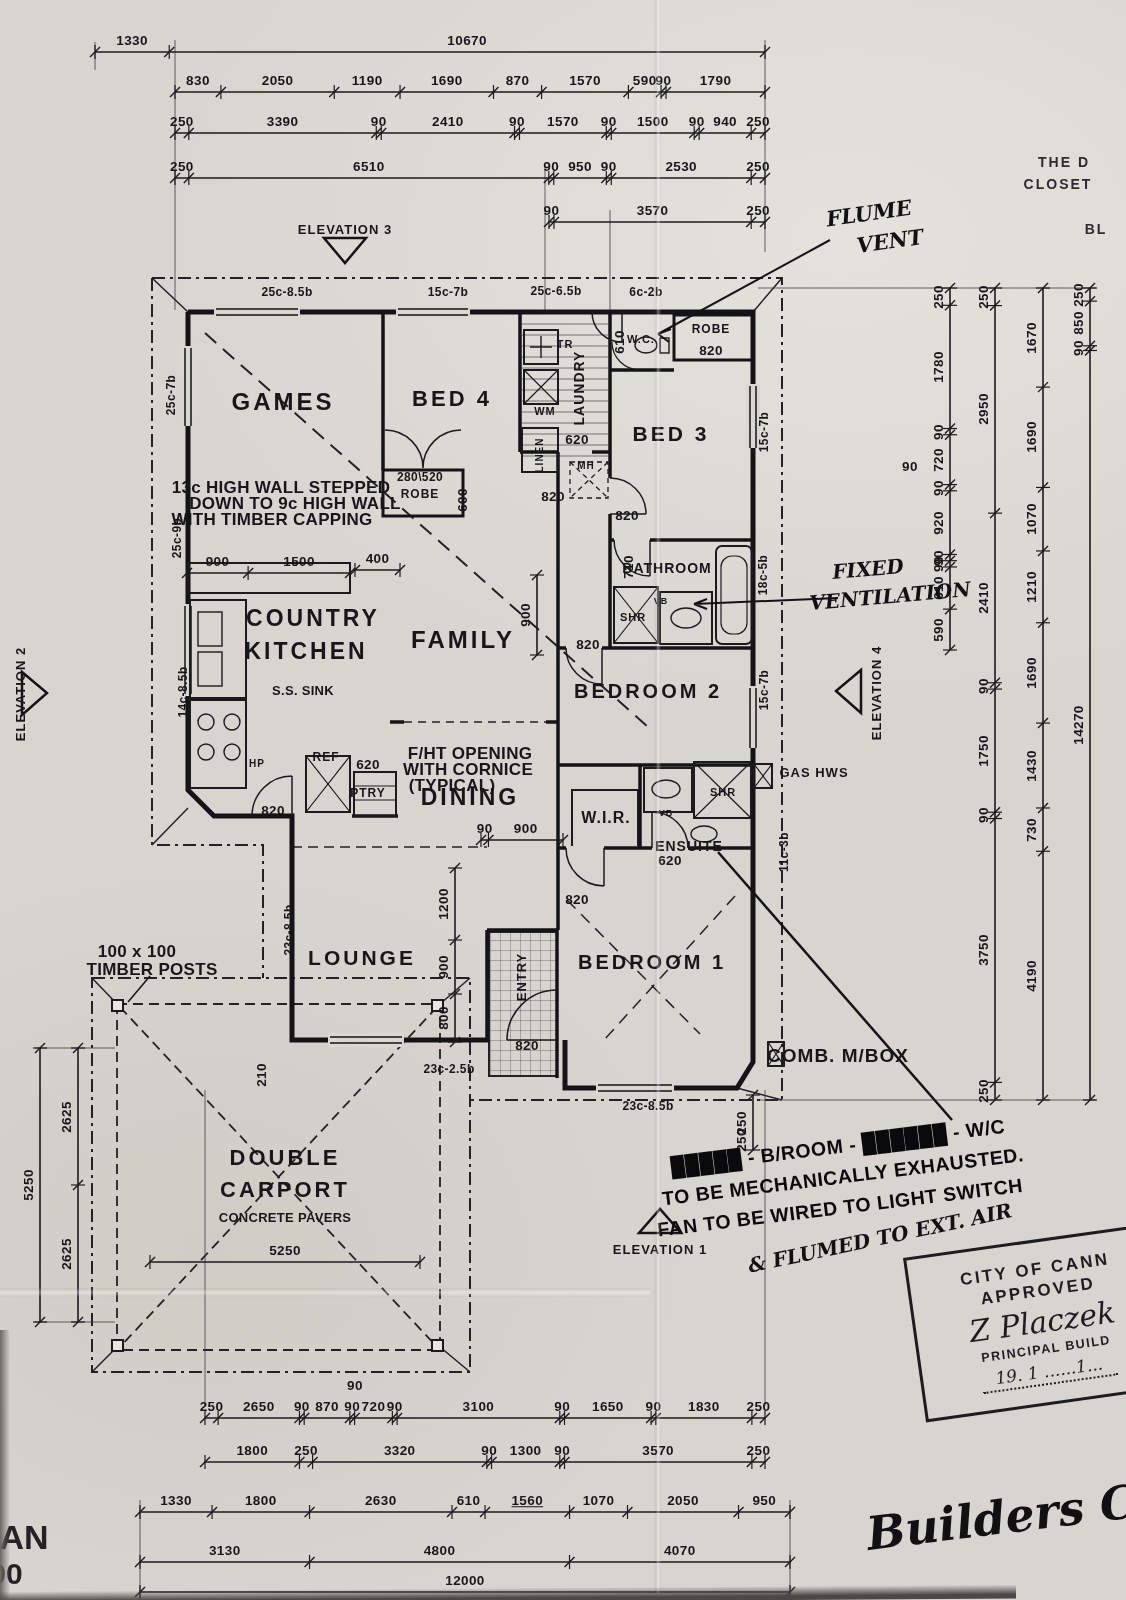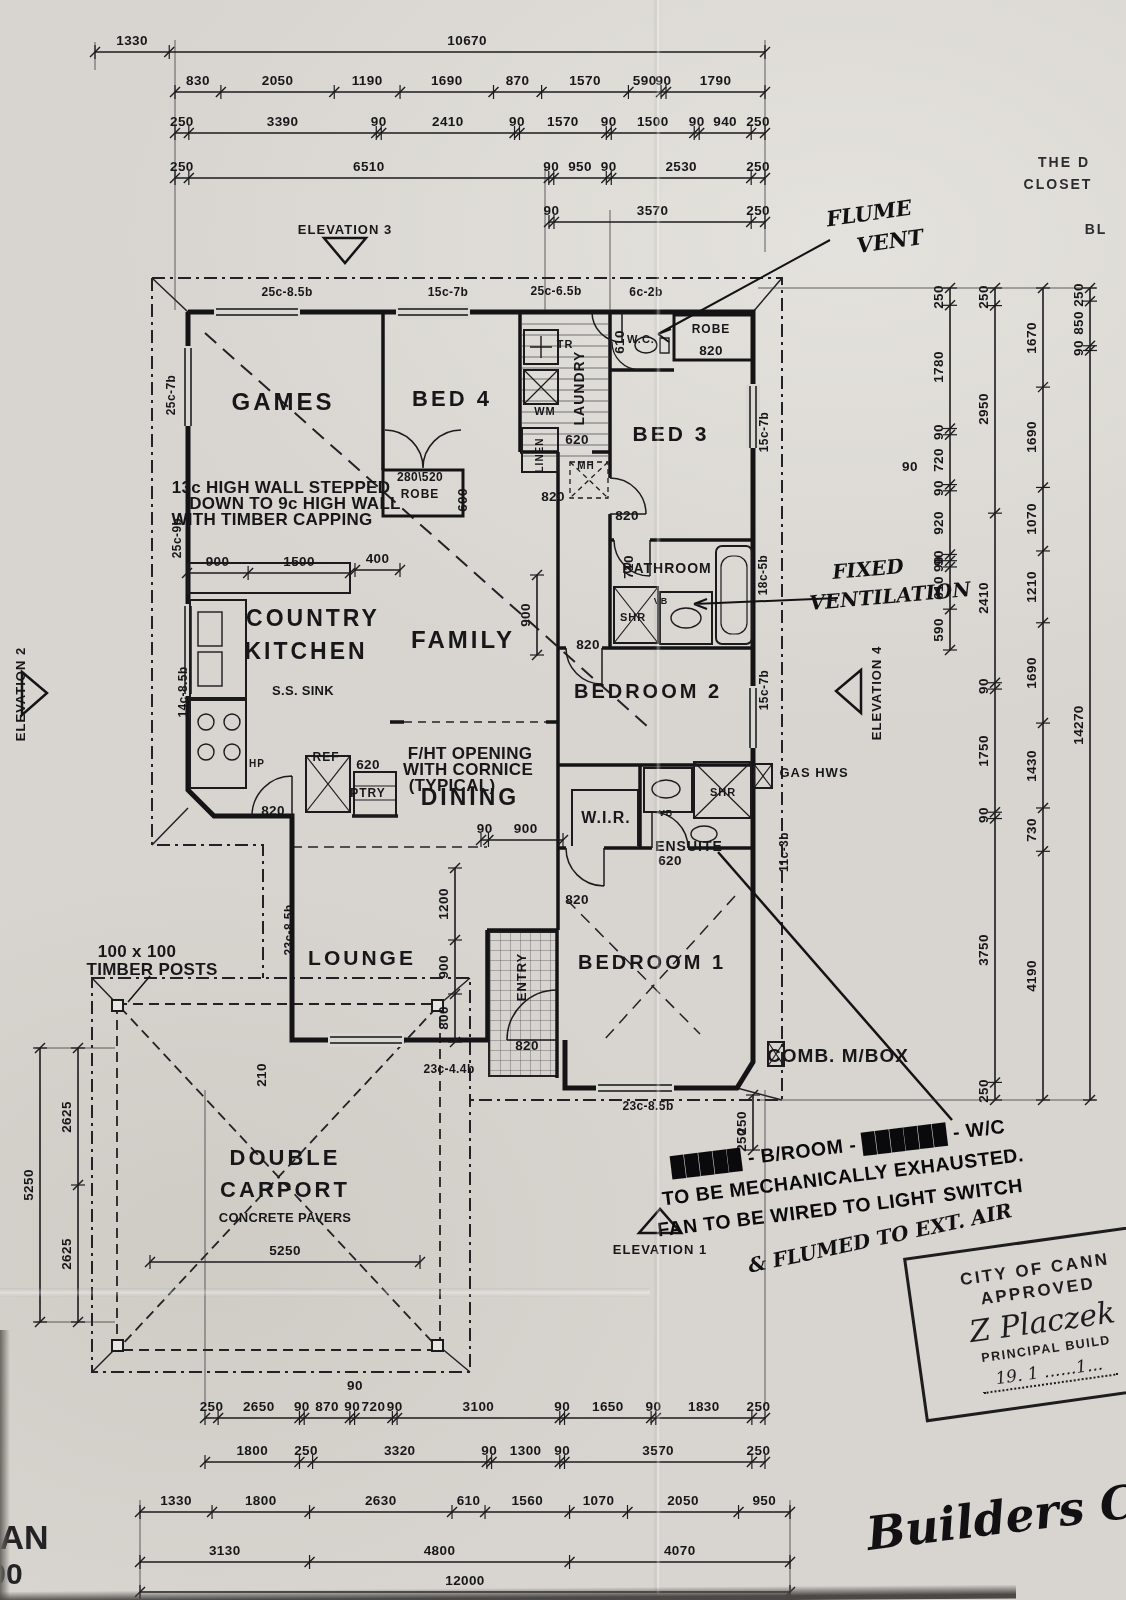--- a/index.html
+++ b/index.html
@@ -539,21 +539,21 @@
       <div class="lbl wl" style="left: 556px; top: 291px; transform: translate(-50%, -50%) rotate(0deg);">25c-6.5b</div>
       <div class="lbl wl" style="left: 646px; top: 292px; transform: translate(-50%, -50%) rotate(0deg);">6c-2b</div>
       <div class="lbl wl" style="left: 171px; top: 395px; transform: translate(-50%, -50%) rotate(-90deg);">25c-7b</div>
       <div class="lbl wl" style="left: 177px; top: 538px; transform: translate(-50%, -50%) rotate(-90deg);">25c-9b</div>
       <div class="lbl wl" style="left: 183px; top: 692px; transform: translate(-50%, -50%) rotate(-90deg);">14c-8.5b</div>
       <div class="lbl wl" style="left: 764px; top: 432px; transform: translate(-50%, -50%) rotate(-90deg);">15c-7b</div>
       <div class="lbl wl" style="left: 763px; top: 575px; transform: translate(-50%, -50%) rotate(-90deg);">18c-5b</div>
       <div class="lbl wl" style="left: 764px; top: 690px; transform: translate(-50%, -50%) rotate(-90deg);">15c-7b</div>
       <div class="lbl wl" style="left: 784px; top: 852px; transform: translate(-50%, -50%) rotate(-90deg);">11c-3b</div>
       <div class="lbl wl" style="left: 289px; top: 930px; transform: translate(-50%, -50%) rotate(-90deg);">23c-8.5b</div>
-      <div class="lbl wl" style="left: 449px; top: 1069px; transform: translate(-50%, -50%) rotate(0deg);">23c-4.4b</div>
+      <div class="lbl wl" style="left: 449px; top: 1069px; transform: translate(-50%, -50%) rotate(0deg);">23c-2.5b</div>
       <div class="lbl wl" style="left: 648px; top: 1106px; transform: translate(-50%, -50%) rotate(0deg);">23c-8.5b</div>
       <div class="lbl nt" style="left: 281px; top: 487px; transform: translate(-50%, -50%) rotate(0deg);">13c HIGH WALL STEPPED</div>
       <div class="lbl nt" style="left: 279px; top: 503px; transform: translate(-50%, -50%) rotate(0deg); margin-left: 16px;">DOWN TO 9c HIGH WALL</div>
       <div class="lbl nt" style="left: 272px; top: 519px; transform: translate(-50%, -50%) rotate(0deg);">WITH TIMBER CAPPING</div>
       <div class="lbl nt" style="left: 470px; top: 753px; transform: translate(-50%, -50%) rotate(0deg);">F/HT OPENING</div>
       <div class="lbl nt" style="left: 468px; top: 769px; transform: translate(-50%, -50%) rotate(0deg);">WITH CORNICE</div>
       <div class="lbl nt" style="left: 452px; top: 785px; transform: translate(-50%, -50%) rotate(0deg);">(TYPICAL)</div>
       <div class="lbl nt" style="left: 137px; top: 951px; transform: translate(-50%, -50%) rotate(0deg);">100 x 100</div>
       <div class="lbl nt" style="left: 152px; top: 969px; transform: translate(-50%, -50%) rotate(0deg);">TIMBER POSTS</div>
       <div class="lbl el" style="left: 345px; top: 229px; transform: translate(-50%, -50%) rotate(0deg);">ELEVATION 3</div>
@@ -630,21 +630,21 @@
       <div class="lbl dm" style="left: 399.714px; top: 1451px; transform: translate(-50%, -50%) rotate(0deg);">3320</div>
       <div class="lbl dm" style="left: 489.199px; top: 1451px; transform: translate(-50%, -50%) rotate(0deg);">90</div>
       <div class="lbl dm" style="left: 525.675px; top: 1451px; transform: translate(-50%, -50%) rotate(0deg);">1300</div>
       <div class="lbl dm" style="left: 562.151px; top: 1451px; transform: translate(-50%, -50%) rotate(0deg);">90</div>
       <div class="lbl dm" style="left: 658.196px; top: 1451px; transform: translate(-50%, -50%) rotate(0deg);">3570</div>
       <div class="lbl dm" style="left: 758.44px; top: 1451px; transform: translate(-50%, -50%) rotate(0deg);">250</div>
       <div class="lbl dm" style="left: 176.021px; top: 1501px; transform: translate(-50%, -50%) rotate(0deg);">1330</div>
       <div class="lbl dm" style="left: 260.792px; top: 1501px; transform: translate(-50%, -50%) rotate(0deg);">1800</div>
       <div class="lbl dm" style="left: 380.771px; top: 1501px; transform: translate(-50%, -50%) rotate(0deg);">2630</div>
       <div class="lbl dm" style="left: 468.521px; top: 1501px; transform: translate(-50%, -50%) rotate(0deg);">610</div>
-      <div class="lbl dm" style="left: 527.292px; top: 1501px; transform: translate(-50%, -50%) rotate(0deg);">1560</div>
+      <div class="lbl dm" style="left: 527.292px; top: 1501px; transform: translate(-50%, -50%) rotate(0deg); text-decoration: underline;">1560</div>
       <div class="lbl dm" style="left: 598.521px; top: 1501px; transform: translate(-50%, -50%) rotate(0deg);">1070</div>
       <div class="lbl dm" style="left: 683.021px; top: 1501px; transform: translate(-50%, -50%) rotate(0deg);">2050</div>
       <div class="lbl dm" style="left: 764.271px; top: 1501px; transform: translate(-50%, -50%) rotate(0deg);">950</div>
       <div class="lbl dm" style="left: 224.771px; top: 1551px; transform: translate(-50%, -50%) rotate(0deg);">3130</div>
       <div class="lbl dm" style="left: 439.542px; top: 1551px; transform: translate(-50%, -50%) rotate(0deg);">4800</div>
       <div class="lbl dm" style="left: 679.771px; top: 1551px; transform: translate(-50%, -50%) rotate(0deg);">4070</div>
       <div class="lbl dm" style="left: 465px; top: 1581px; transform: translate(-50%, -50%) rotate(0deg);">12000</div>
       <div class="lbl dm" style="left: 939px; top: 296.652px; transform: translate(-50%, -50%) rotate(-90deg);">250</div>
       <div class="lbl dm" style="left: 939px; top: 366.906px; transform: translate(-50%, -50%) rotate(-90deg);">1780</div>
       <div class="lbl dm" style="left: 939px; top: 431.623px; transform: translate(-50%, -50%) rotate(-90deg);">90</div>

